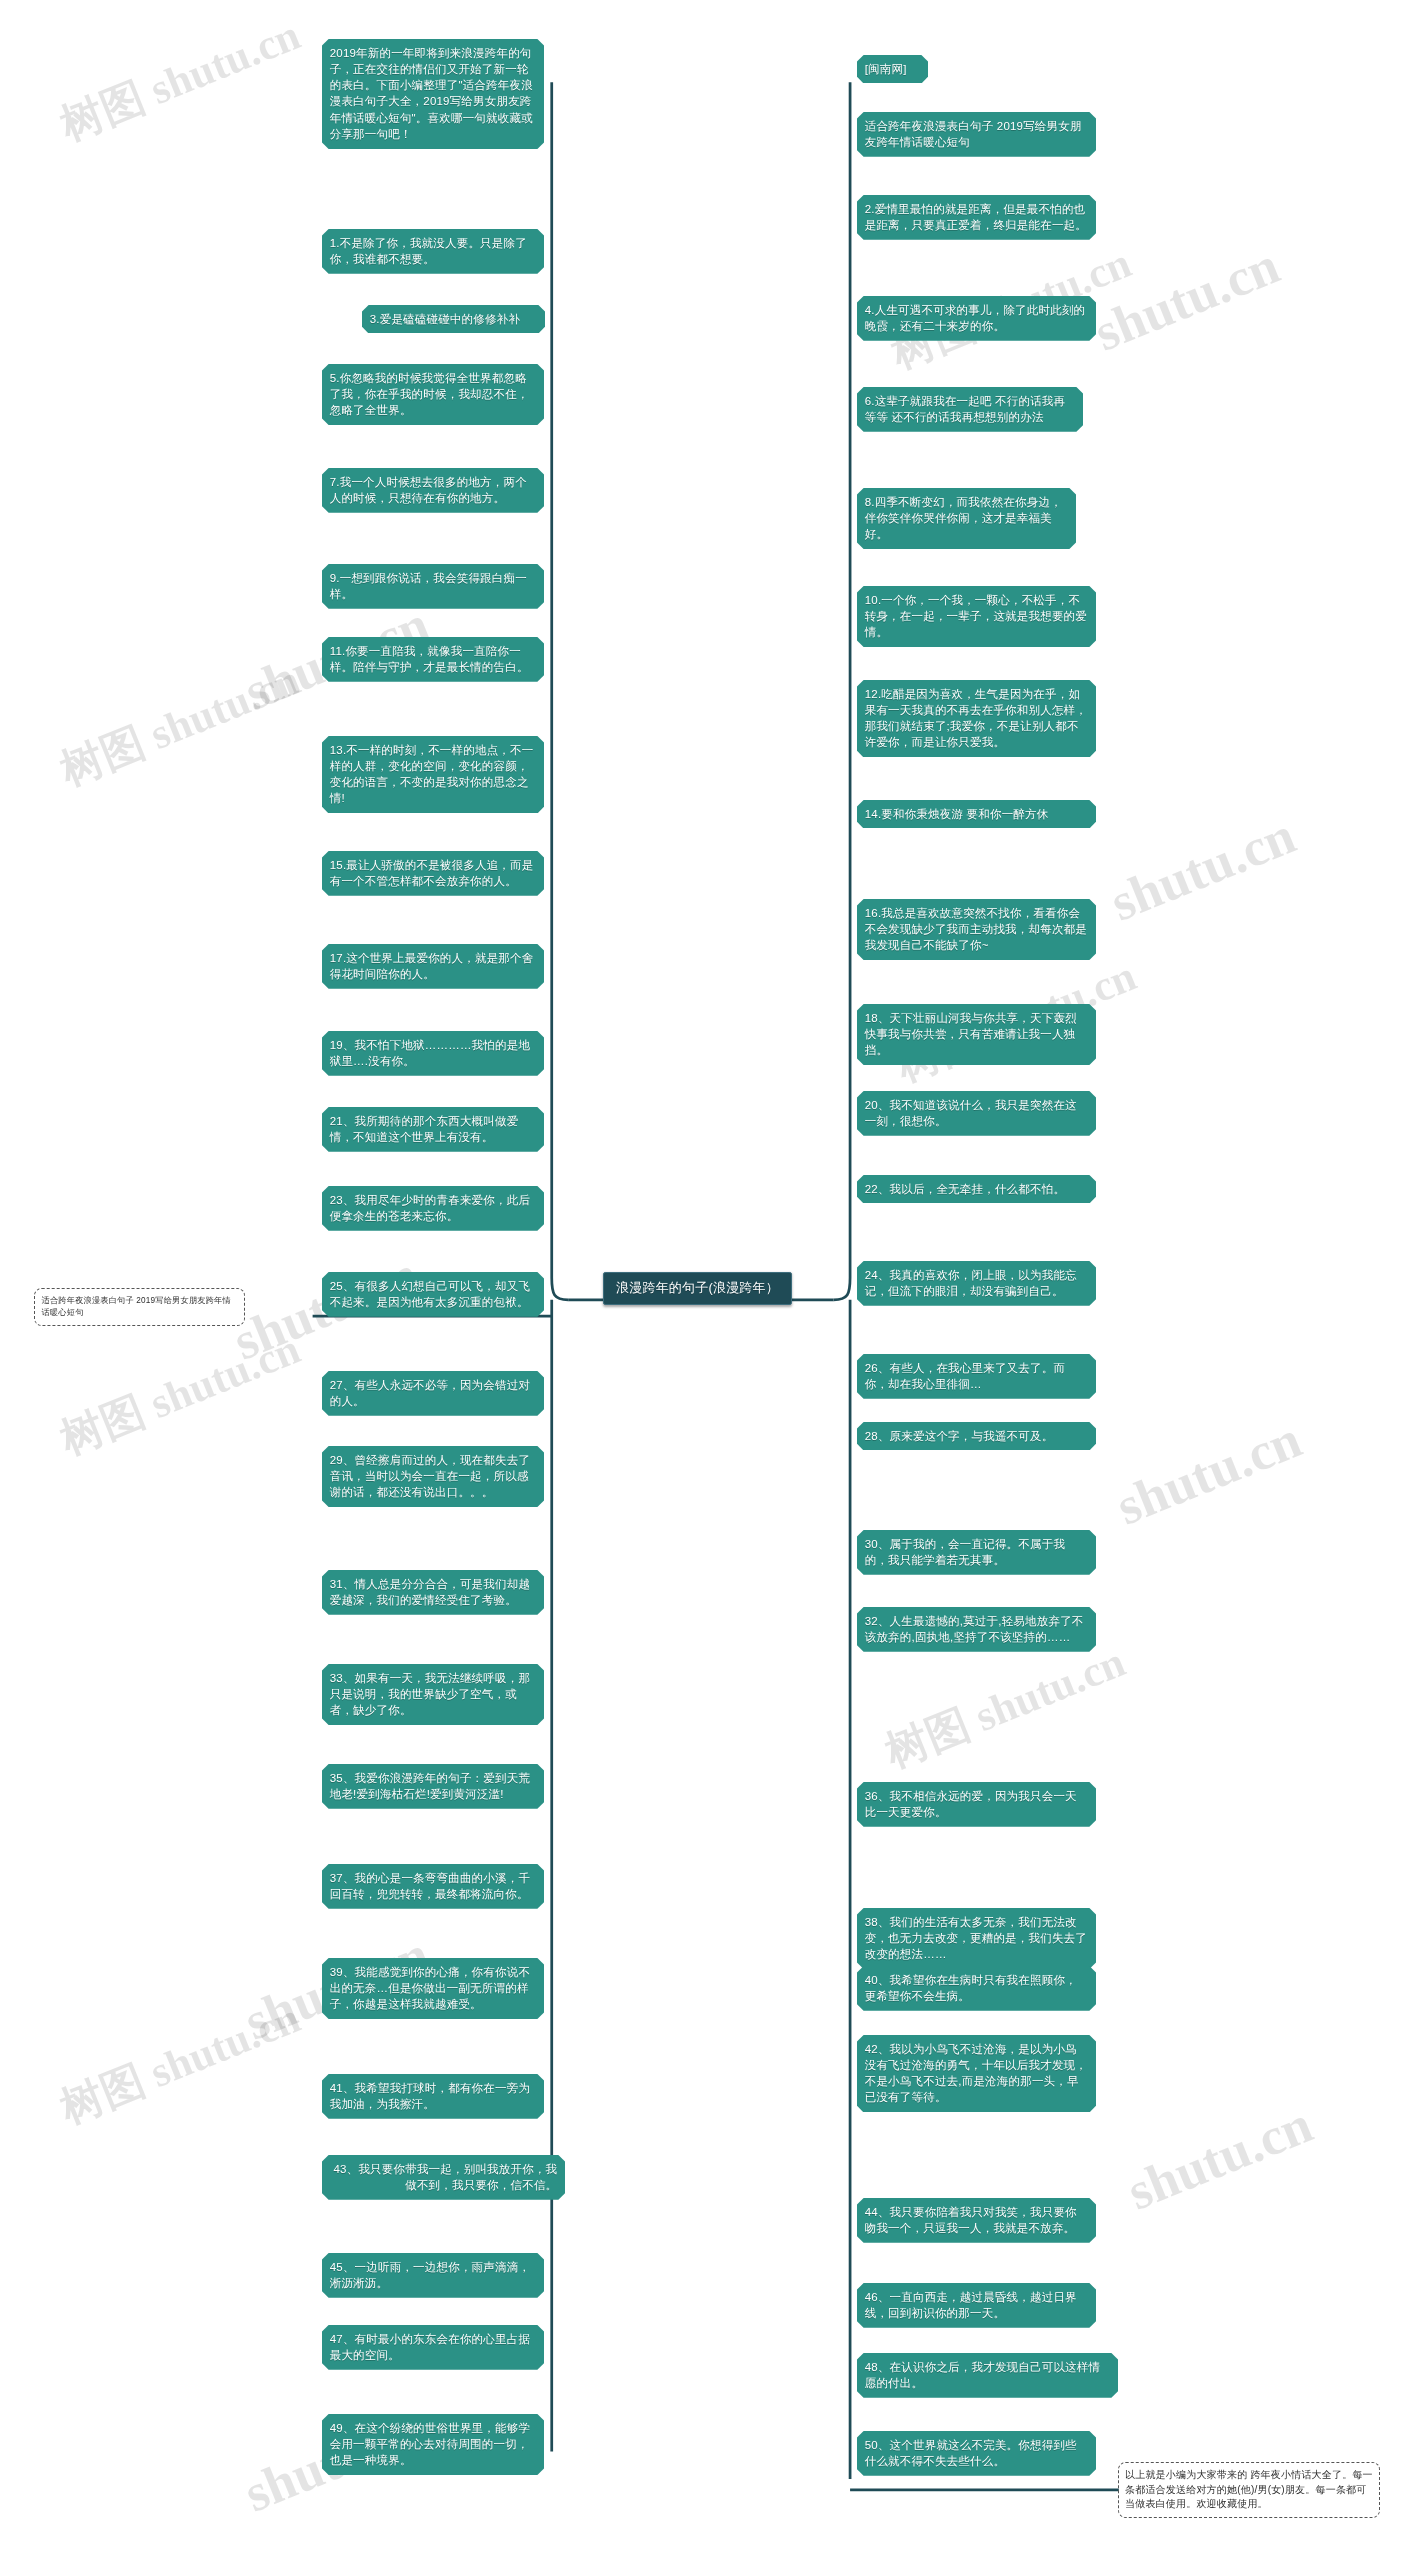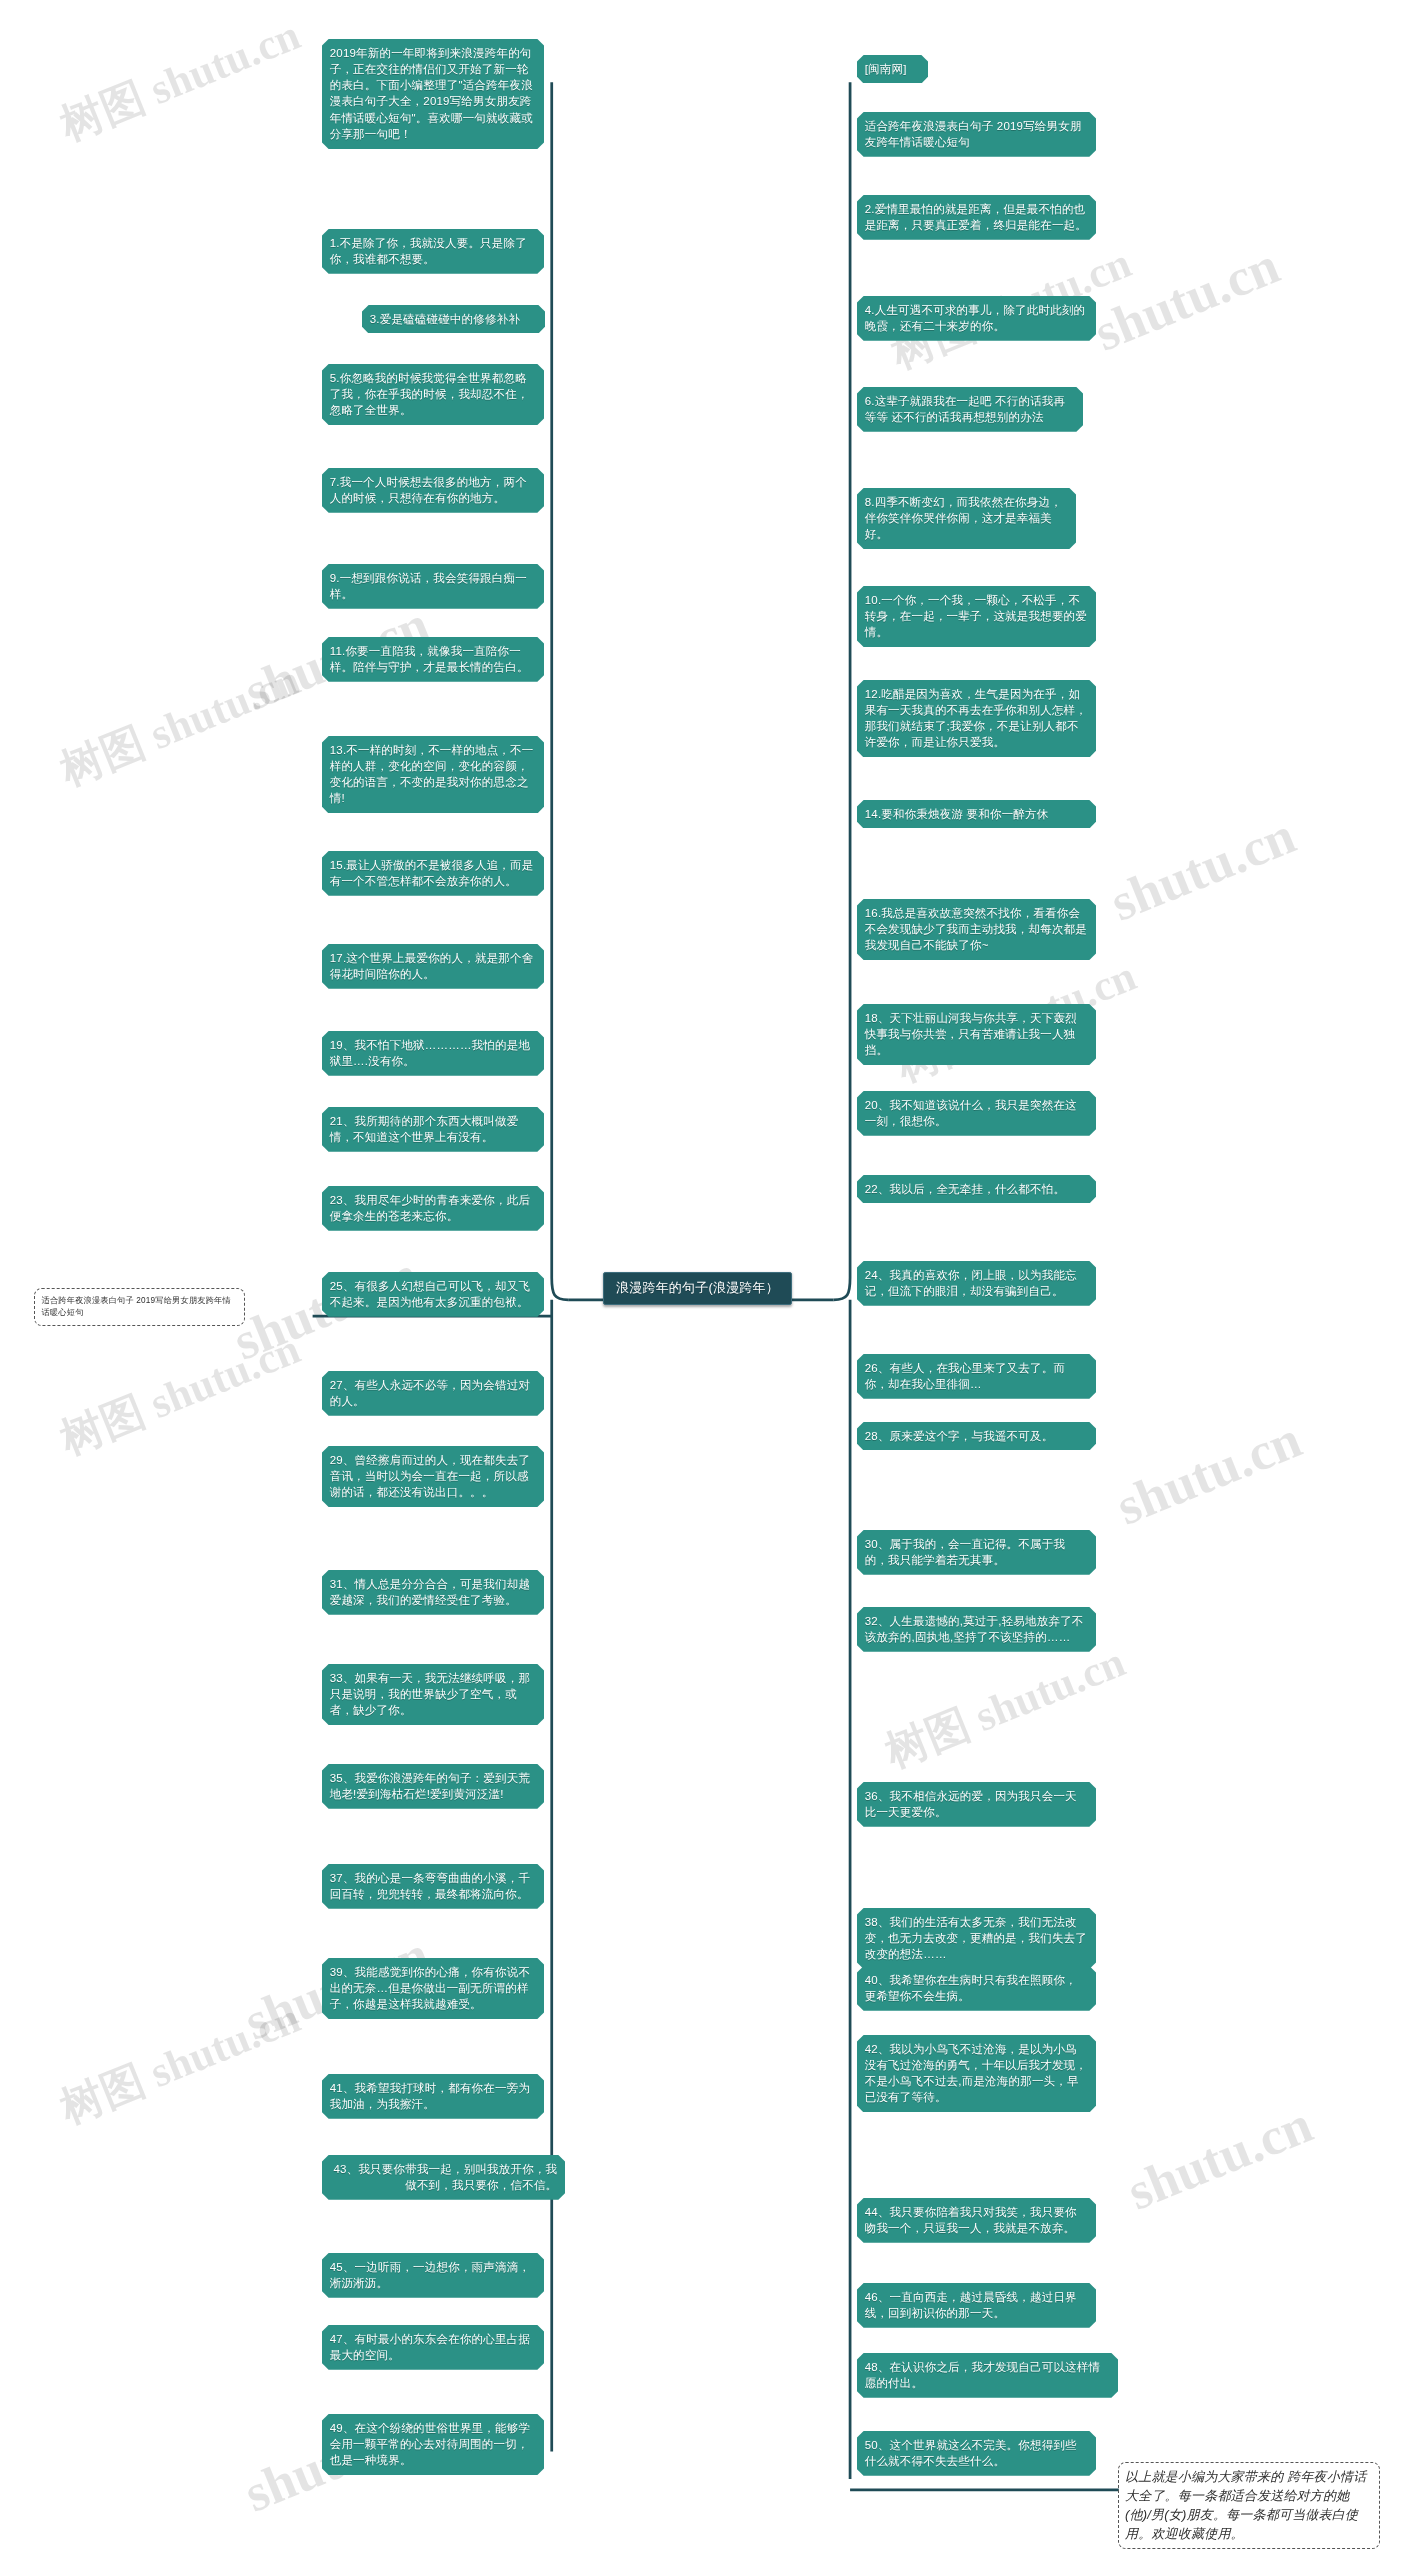--- a/index.html
+++ b/index.html
@@ -58,25 +58,24 @@
     font-size:8.2px;
     line-height:1.5;
     text-shadow:none;
     padding:5.5px 6.6px;
   }
   .node.footer{
     background:transparent;
     color:#2e2e2e;
     border:1.1px dashed #555;
     border-radius:7.7px;
-    font-size:13px;
+    font-size:10px;
     line-height:1.45;
     text-shadow:none;
     padding:5px 6px;
-    font-style:italic;
   }
 </style>
 </head>
 <body>
 
 <div id="stage">
 
   <div class="wm" style="left:52px;top:101px;font-size:43px;transform:rotate(-22deg);">树图 shutu.cn</div>
   <div class="wm" style="left:236px;top:666px;font-size:53px;transform:rotate(-22deg);">shutu.cn</div>
   <div class="wm" style="left:52px;top:746px;font-size:43px;transform:rotate(-22deg);">树图 shutu.cn</div>

